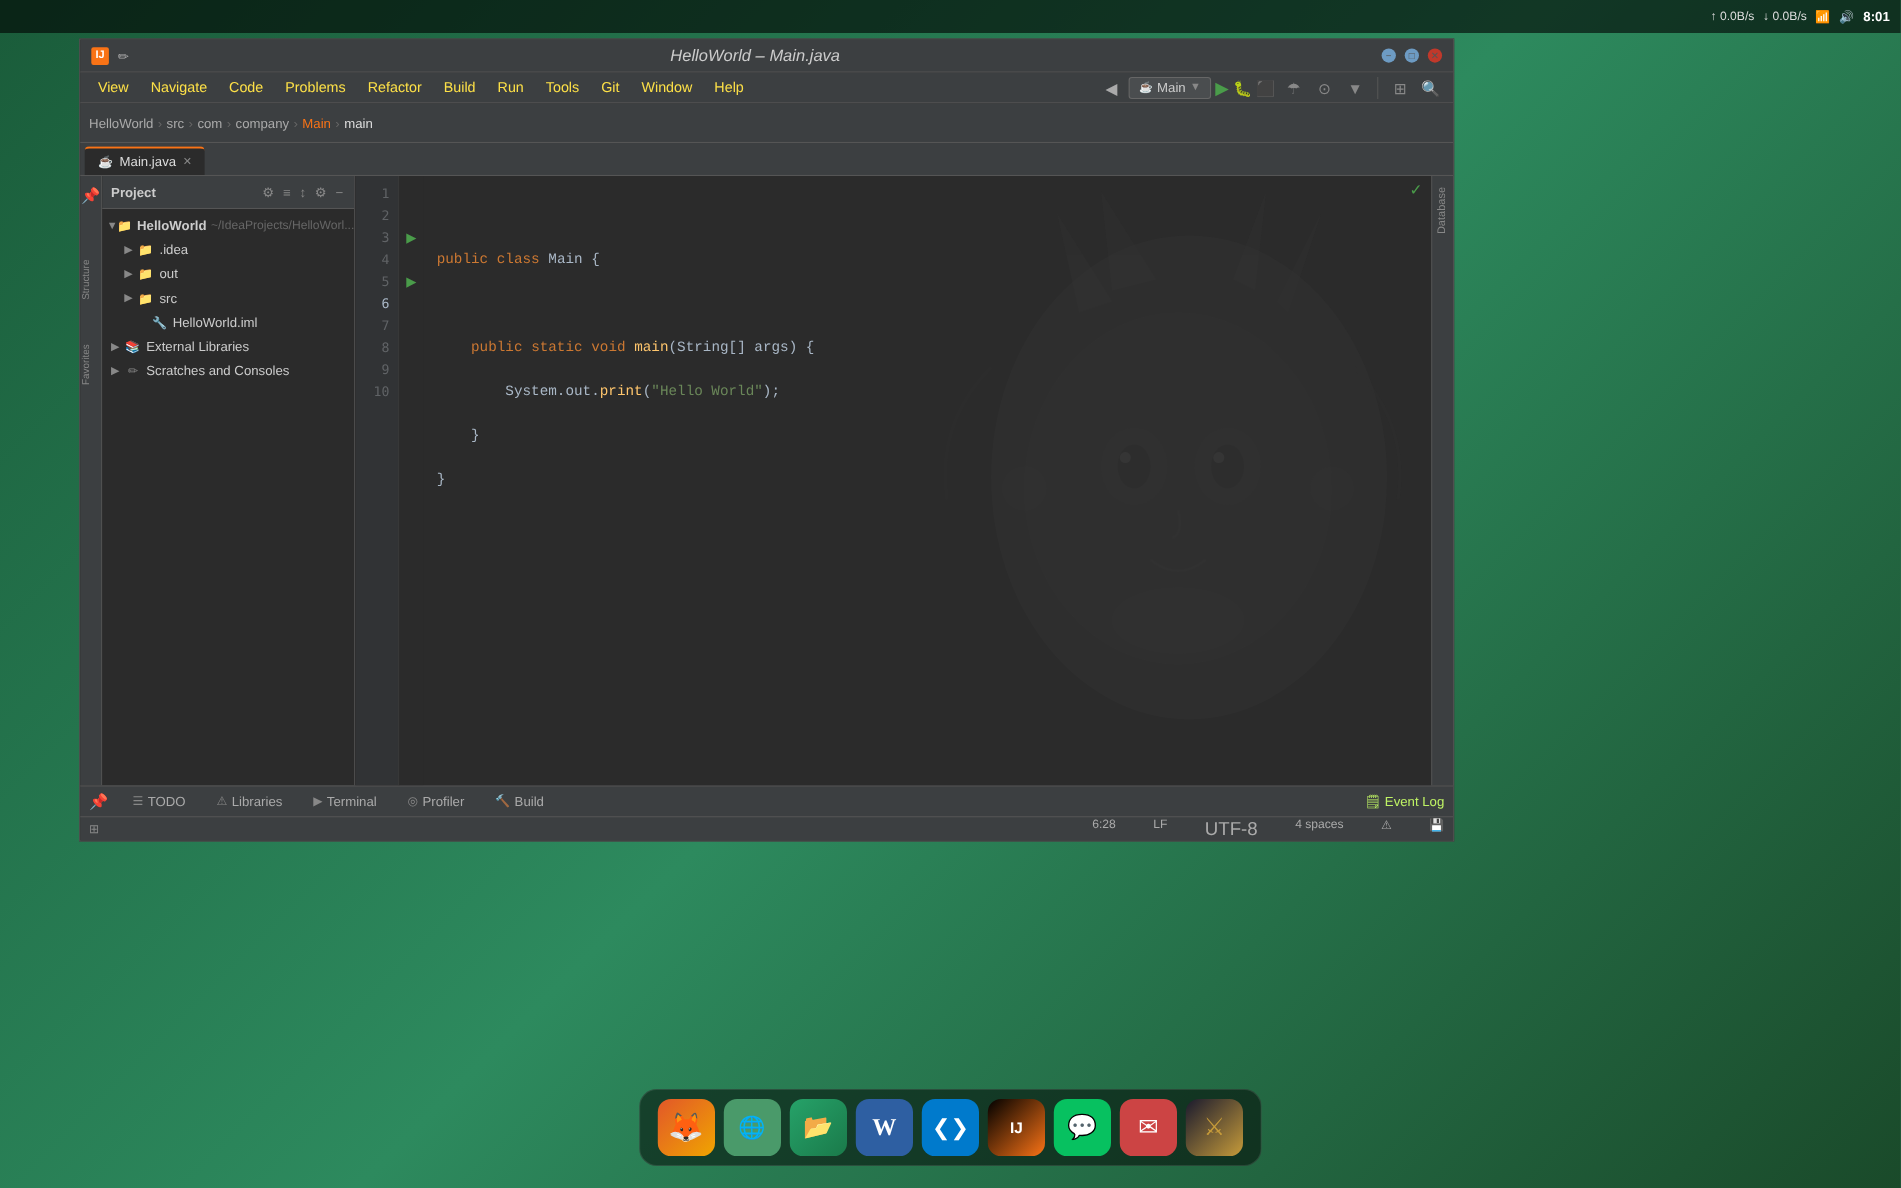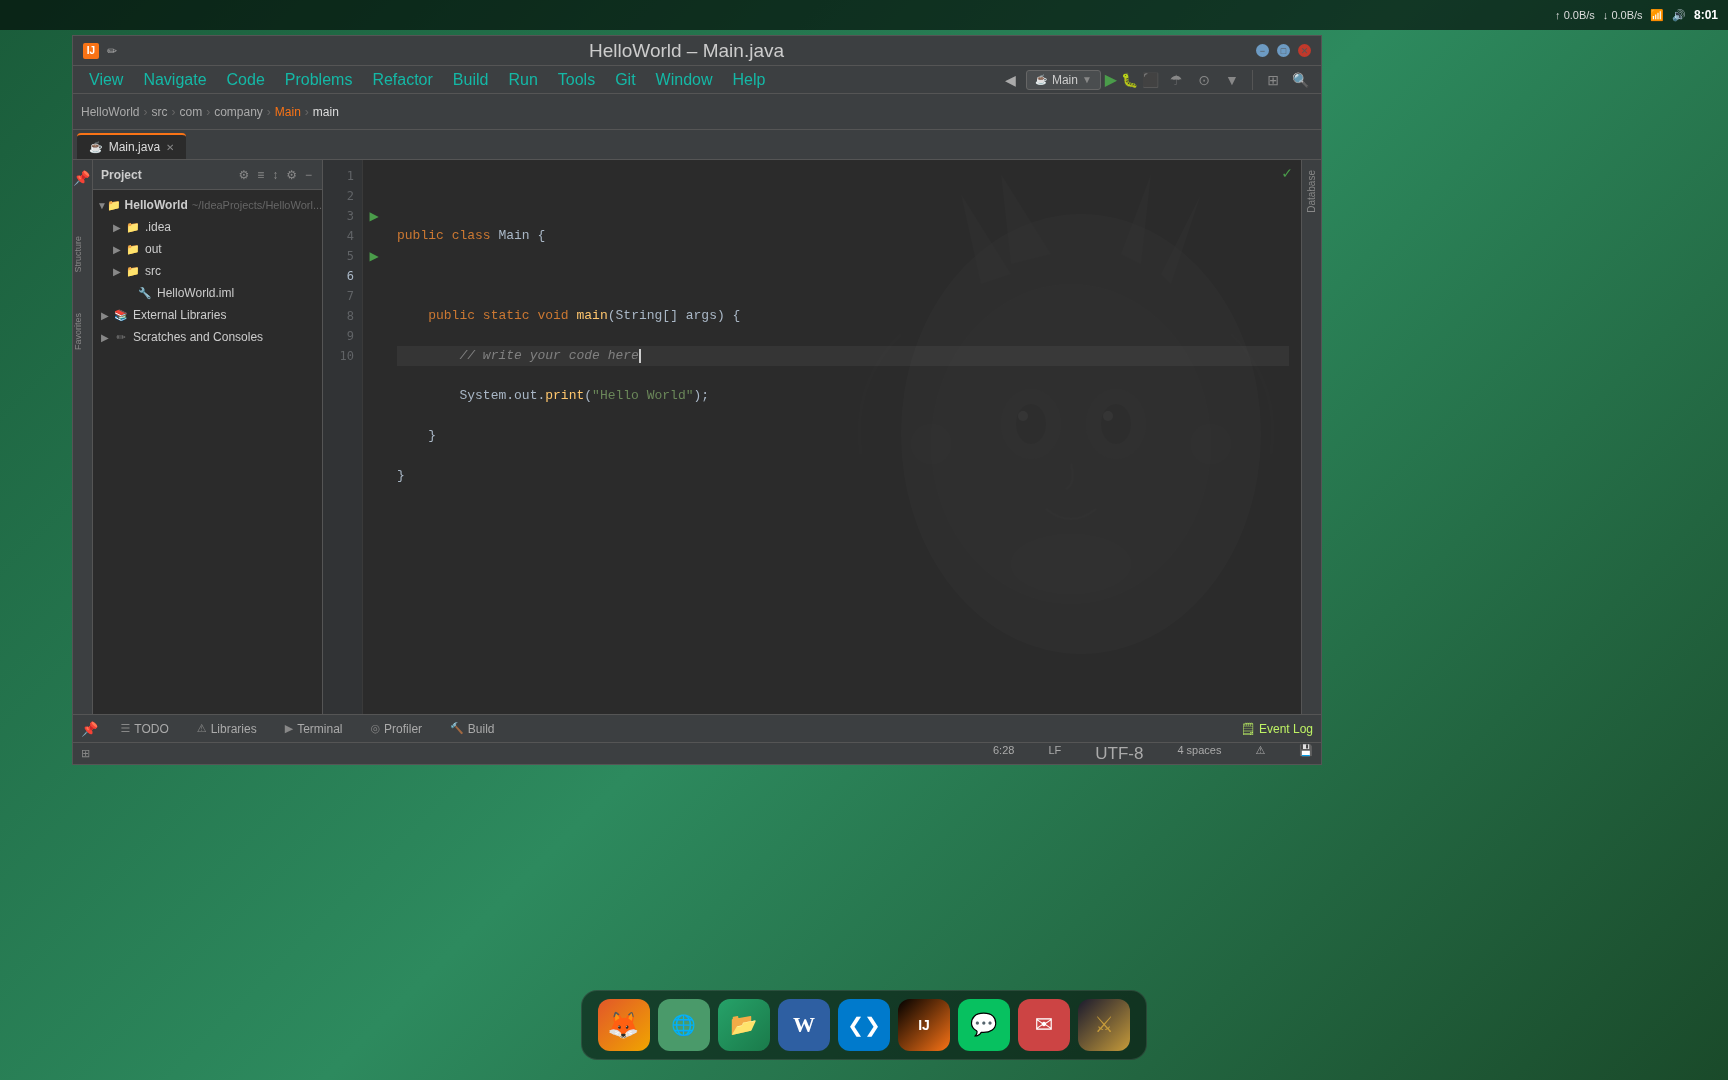--- a/index.html
+++ b/index.html
@@ -83,21 +83,22 @@
       font-size: 10px;
       color: white;
       font-weight: bold;
     }
     .title-bar-edit-icon {
       color: #aaa;
       font-size: 12px;
     }
     .title-bar-title {
       color: #ccc;
-      font-size: 19px;
+      font-size: 15px;
+      font-style: italic;
     }
     .title-bar-controls {
       display: flex;
       gap: 8px;
     }
     .win-btn {
       width: 13px;
       height: 13px;
       border-radius: 50%;
       cursor: pointer;
@@ -115,22 +116,22 @@
     .menu-bar {
       height: 28px;
       background: #3c3f41;
       display: flex;
       align-items: center;
       padding: 0 8px;
       gap: 4px;
       border-bottom: 1px solid #555;
     }
     .menu-item {
-      color: #14b8a6;
-      font-size: 16px;
+      color: #fde047;
+      font-size: 13px;
       padding: 3px 8px;
       cursor: pointer;
       border-radius: 3px;
     }
 
     
     .toolbar {
       height: 36px;
       background: #3c3f41;
       display: flex;
@@ -702,21 +703,20 @@
           <div style="height:20px;"></div>
           <div style="height:20px;"></div>
           <div style="height:20px;"></div>
         </div>
 
         <div class="code-content">
 <div class="code-line"> </div>
 <div class="code-line"><span class="kw">public</span> <span class="kw">class</span> <span class="class-name">Main</span> <span class="normal">{</span></div>
 <div class="code-line"> </div>
 <div class="code-line">    <span class="kw">public</span> <span class="kw">static</span> <span class="kw-type">void</span> <span class="method">main</span><span class="normal">(</span><span class="class-name">String</span><span class="normal">[]</span> <span class="normal">args) {</span></div>
-<div class="code-line cursor-line">        <span class="comment">// write your code here</span><span style="display:inline-block;width:2px;height:14px;background:#ccc;vertical-align:middle;margin-left:0;"></span></div>
 <div class="code-line">        <span class="class-name">System</span><span class="normal">.</span><span class="class-name">out</span><span class="normal">.</span><span class="method">print</span><span class="normal">(</span><span class="string">"Hello World"</span><span class="normal">);</span></div>
 <div class="code-line">    <span class="normal">}</span></div>
 <div class="code-line"><span class="normal">}</span></div>
 <div class="code-line"> </div>
         </div>
 
         <div style="position:absolute; top:4px; right:8px;">
           <span class="checkmark">✓</span>
         </div>
       </div>

